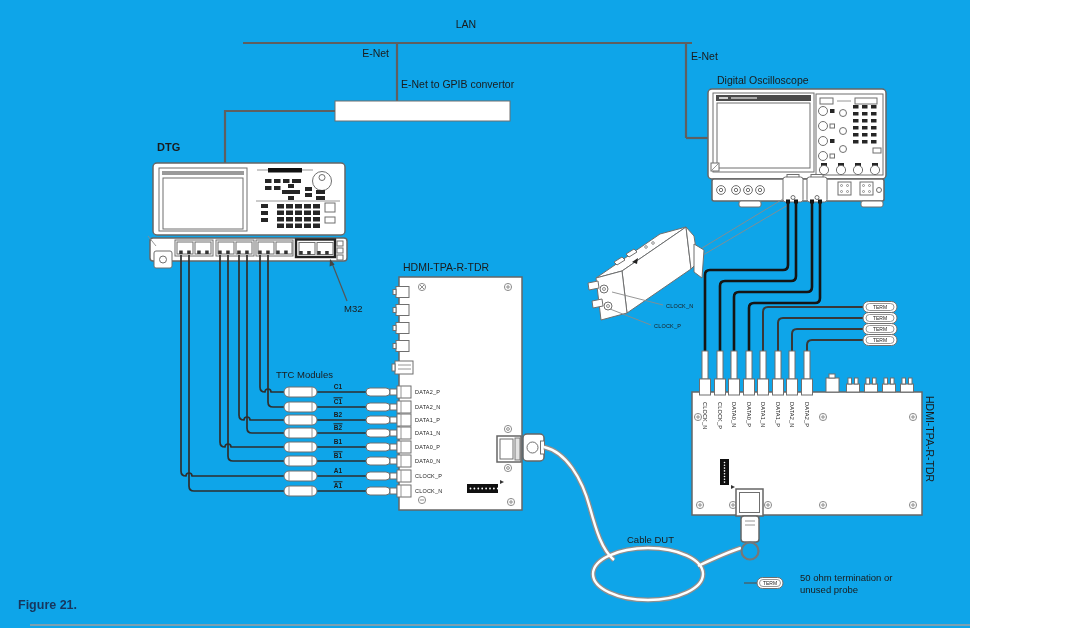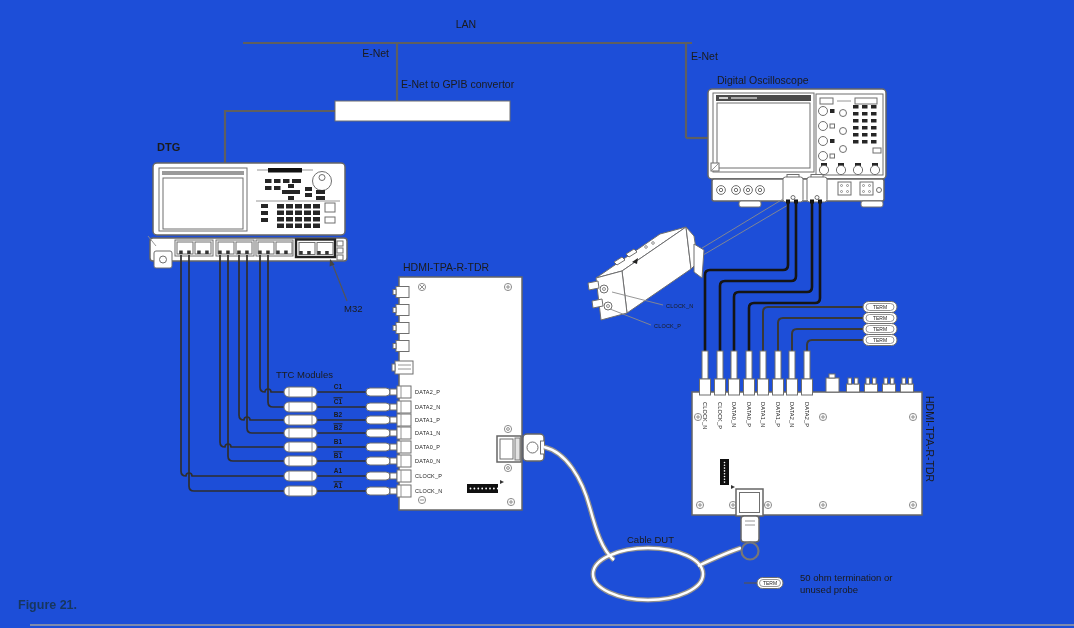--- a/index.html
+++ b/index.html
@@ -1,16 +1,16 @@
 <!DOCTYPE html>
 <html><head>
 <meta charset="utf-8">
 <style>
   html,body{margin:0;padding:0;background:#fff;}
-  #stage{position:relative;width:1074px;height:628px;background:#1d4ed8;overflow:hidden;text-decoration:underline;}
+  #stage{position:relative;width:970px;height:628px;background:#0ea5e9;overflow:hidden;text-decoration:underline;}
   svg{display:block;}
   text{font-family:"Liberation Sans",sans-serif;fill:#1b1b1b;}
   .t11{font-size:11px;font-weight:bold;}
   .t10{font-size:10.5px;}
   .t9{font-size:9.5px;}
   .t6{font-size:6.5px;font-weight:bold;}
   .t5{font-size:5.5px;letter-spacing:.2px;}
   .t4{font-size:5px;}
   .ctr{text-anchor:middle;}
   .end{text-anchor:end;}

